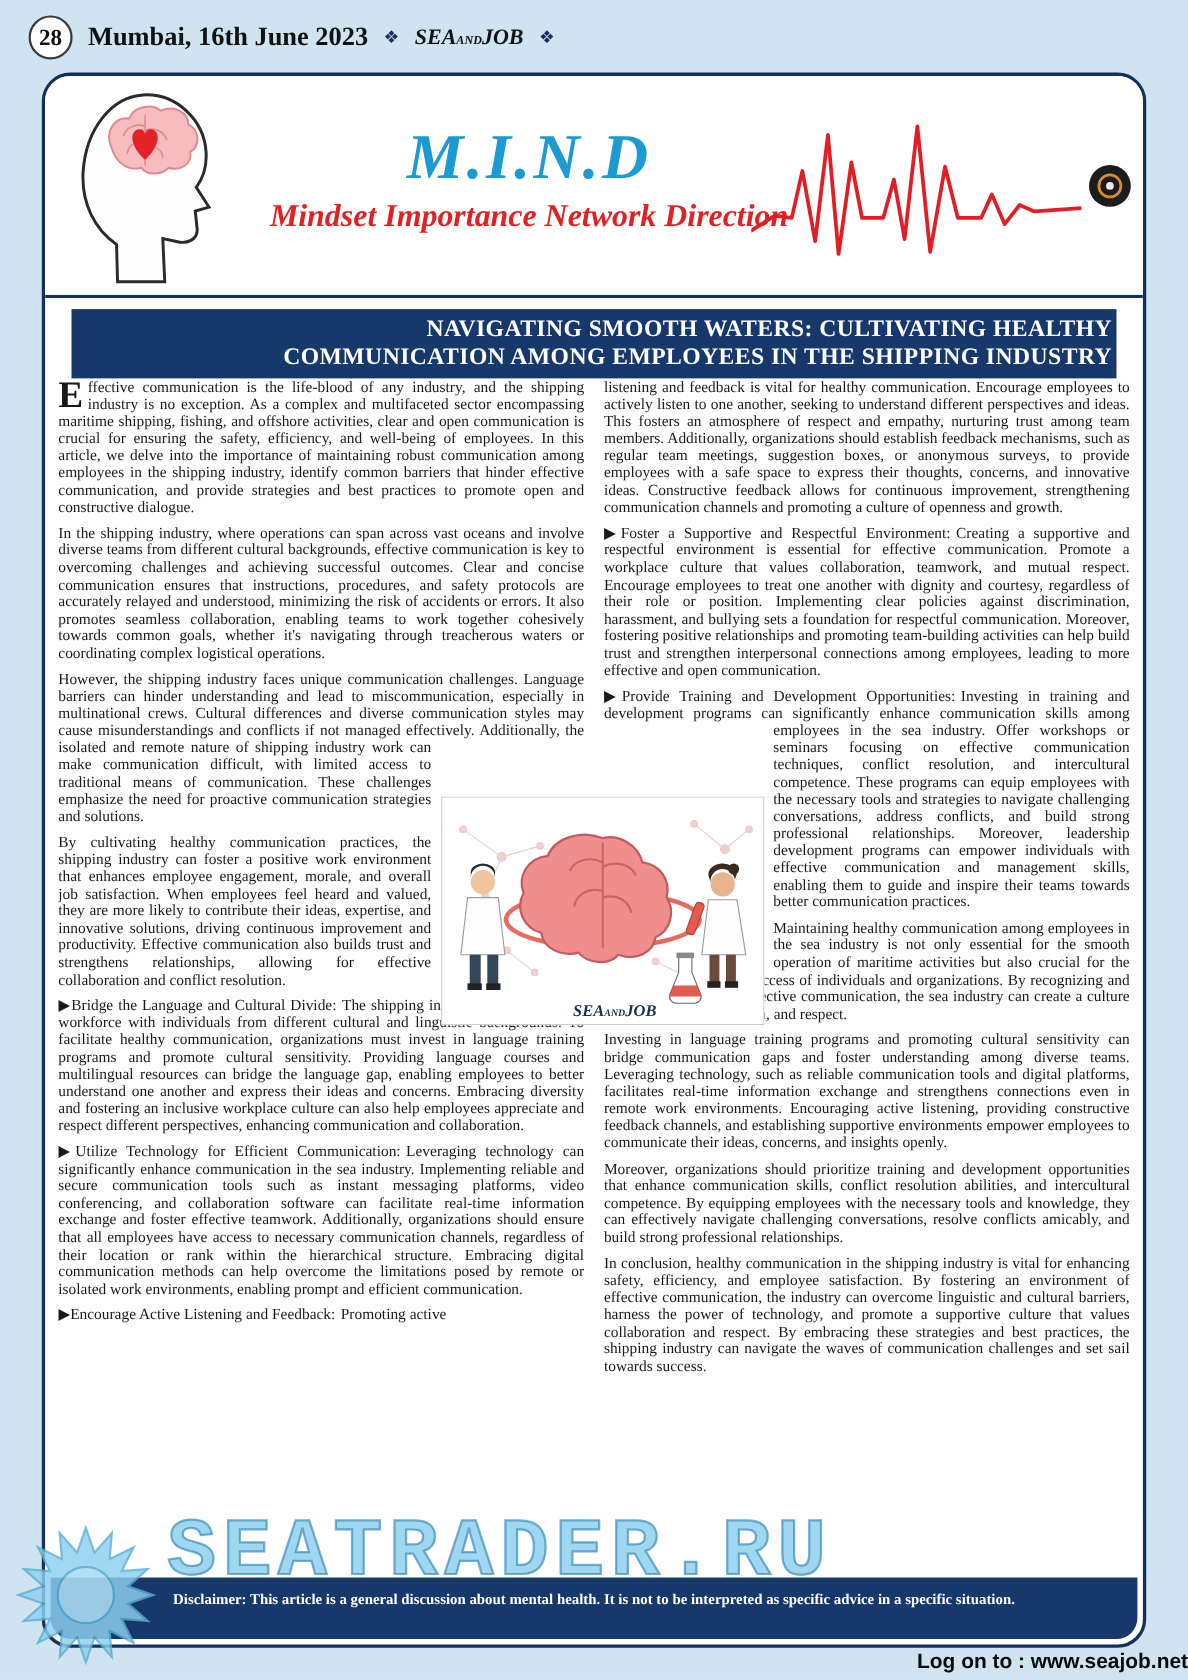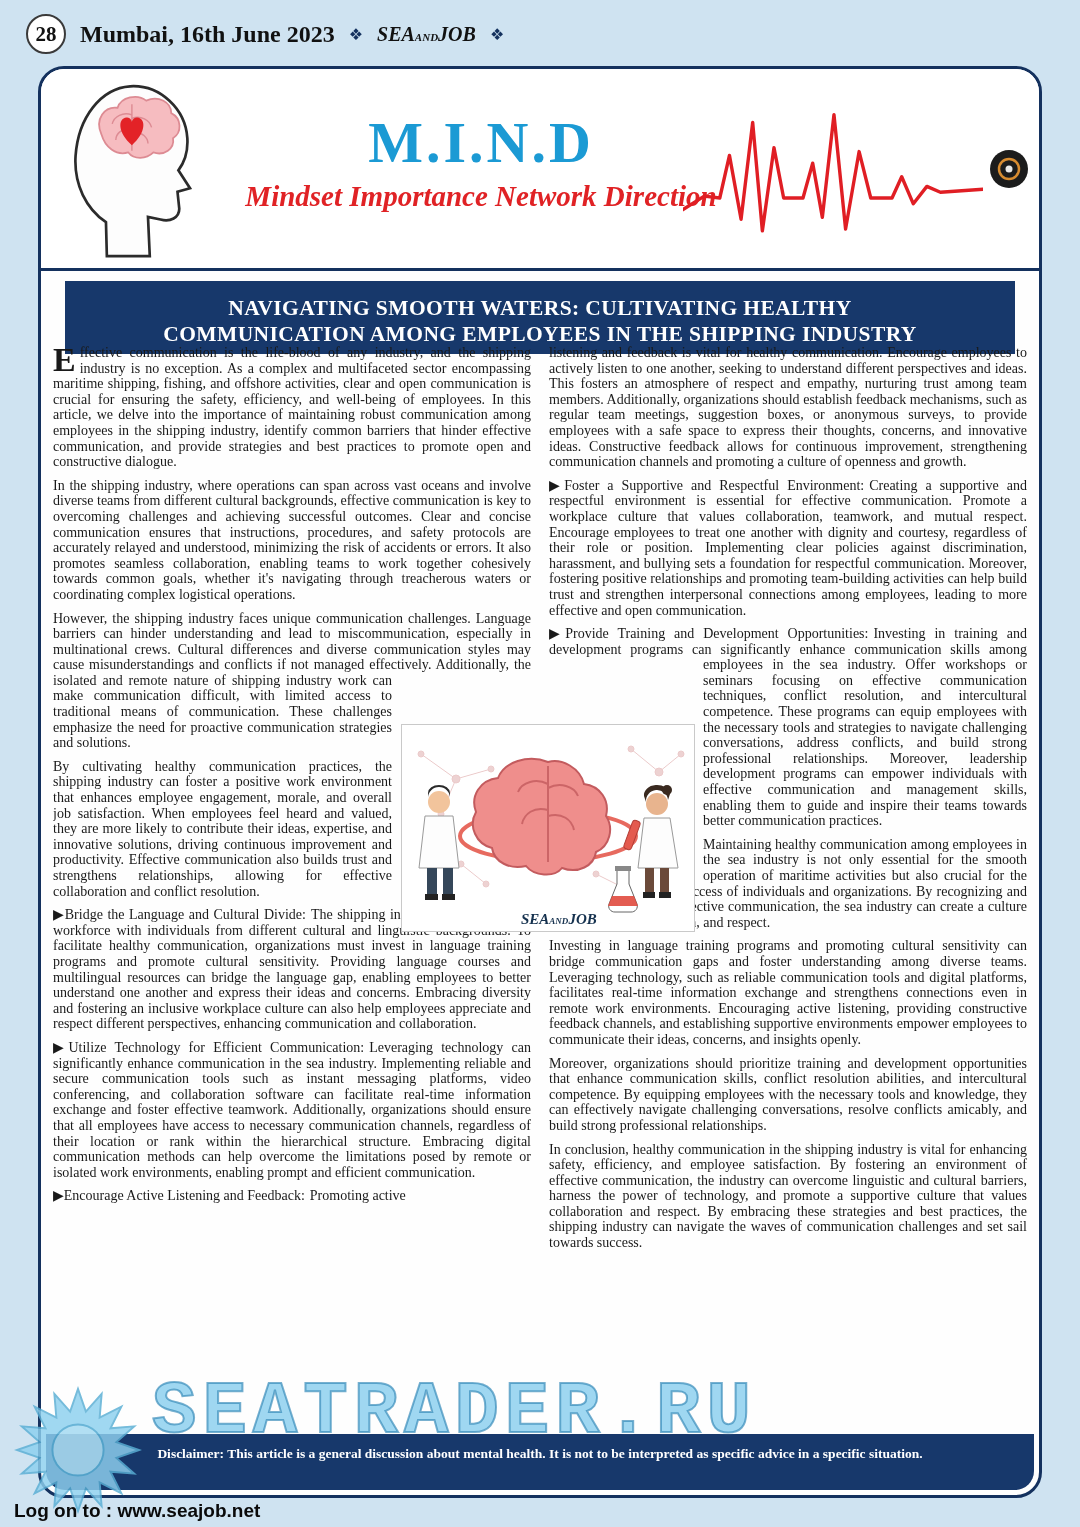--- a/index.html
+++ b/index.html
@@ -19,50 +19,50 @@
   .brand { font-style:italic; font-weight:bold; font-size:20px; color:#111; }
   .brand .and { font-size:11px; }
   .decor { font-size:16px; color:#14315e; }
   
   .card { position:absolute; left:38px; top:66px; width:1004px; height:1432px;
     background:#fefefe; border:3px solid #14315e; border-radius:26px; }
   .card-header { position:absolute; top:0; left:0; right:0; height:202px;
     border-bottom:3px solid #14315e; border-radius:23px 23px 0 0; background:#fff; }
   .head-art { position:absolute; left:14px; top:8px; }
   .mind-block { position:absolute; left:175px; top:44px; width:530px; text-align:center; }
-  .mind-acronym { font-size:58px; font-weight:bold; color:#1b9ad4;
+  .mind-acronym { font-size:58px; font-weight:bold; font-style:italic; color:#1b9ad4;
     letter-spacing:3px; line-height:1.05; }
   .mind-tagline { font-size:29px; font-weight:bold; font-style:italic; color:#e02225;
     margin-top:6px; }
   .ecg { position:absolute; right:56px; top:26px; }
   .record { position:absolute; right:8px; top:78px; }
   
   .title-box { position:absolute; top:212px; left:24px; right:24px; background:#17386b;
-    color:#fff; text-align:center; padding:15px 4px 6px; }
+    color:#fff; text-align:right; padding:5px 4px 6px; }
   .title-box .tl { font-size:21.5px; font-weight:bold; letter-spacing:0.4px; line-height:1.2; }
   
   .columns { position:absolute; top:276px; left:12px; right:12px; height:1092px;
     display:flex; gap:18px; overflow:hidden; }
   .col { width:478px; text-align:justify; font-size:14px; line-height:15.6px; color:#191919; }
   .para { margin:0 0 8px; }
   .lead { margin-right:5px;margin-top:16px; }
   .dropcap { float:left; font-size:34px; line-height:27px; font-weight:bold;
     padding:1px 4px 0 0; }
   .figure-spacer-left { float:right; width:133px; height:278px; margin-left:6px;
     shape-outside: inset(70px 0 0 0); }
   .figure-spacer-right { float:left; width:148px; height:247px; margin-right:6px;
     shape-outside: inset(39px 0 0 0); }
   .center-figure { position:absolute; left:360px; top:655px; width:294px; height:208px;
     background:#fff; }
   
   .disclaimer { position:absolute; left:5px; right:5px; bottom:5px; height:56px;
     background:#17386b; border-radius:0 0 19px 19px; color:#fff; text-align:center;
     font-family:Liberation Serif, serif; font-size:13.5px; font-weight:bold;
     padding-top:10px; line-height:1.45; }
-  .logon { position:absolute; top:1500px; left:0; width:100%; text-align:left;
+  .logon { position:absolute; top:1500px; left:0; width:100%; text-align:right;
     font-family:"Liberation Sans", sans-serif; font-weight:bold; font-size:19px; color:#0a0a0a;padding-left:14px; }
   
   .watermark { position:absolute; left:152px; top:1370px; z-index:60; pointer-events:none;
     font-family:Liberation Mono, monospace; font-weight:800; font-size:74px;
     letter-spacing:6px; color:rgba(142,208,238,0.85);
     -webkit-text-stroke:2px rgba(48,134,182,0.65);
     text-shadow:0 0 3px rgba(255,255,255,0.9); }
   .starburst { position:absolute; left:14px; top:1386px; z-index:60; pointer-events:none;
     opacity:0.9; }
 </style>

